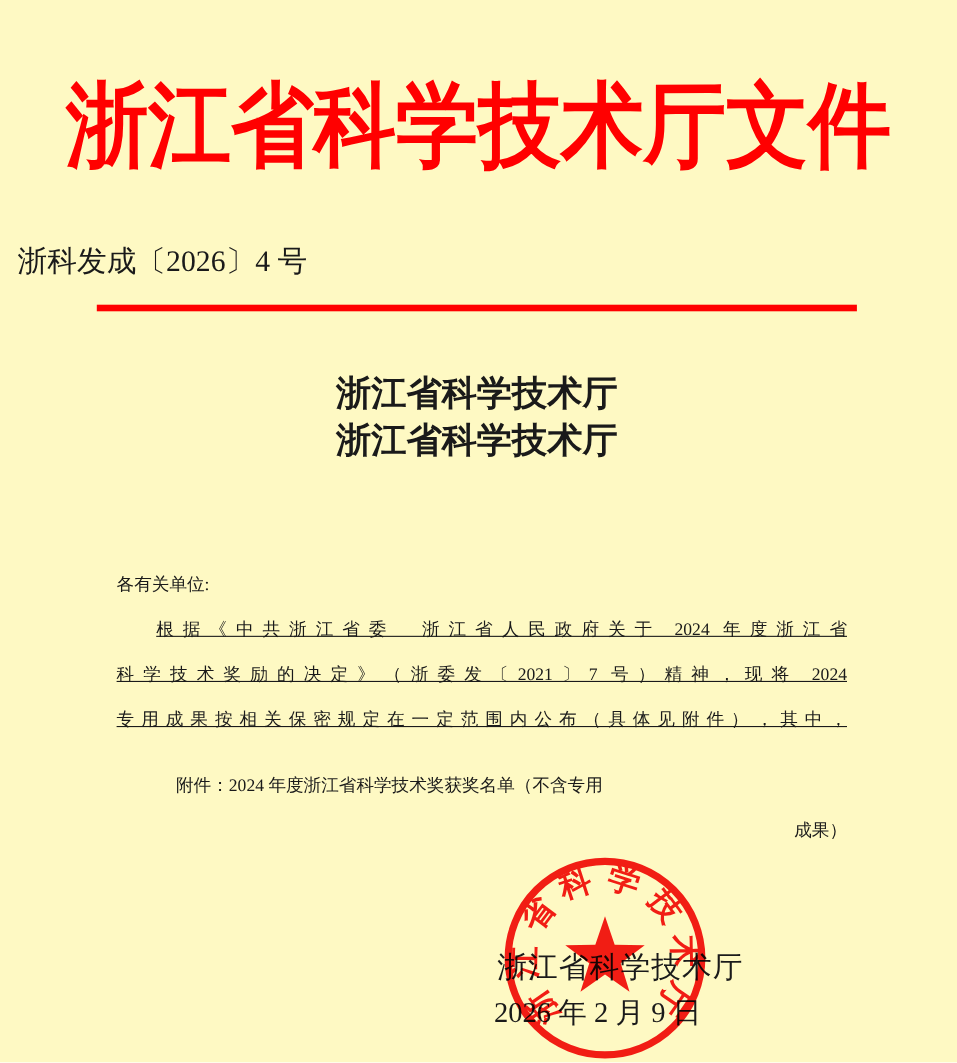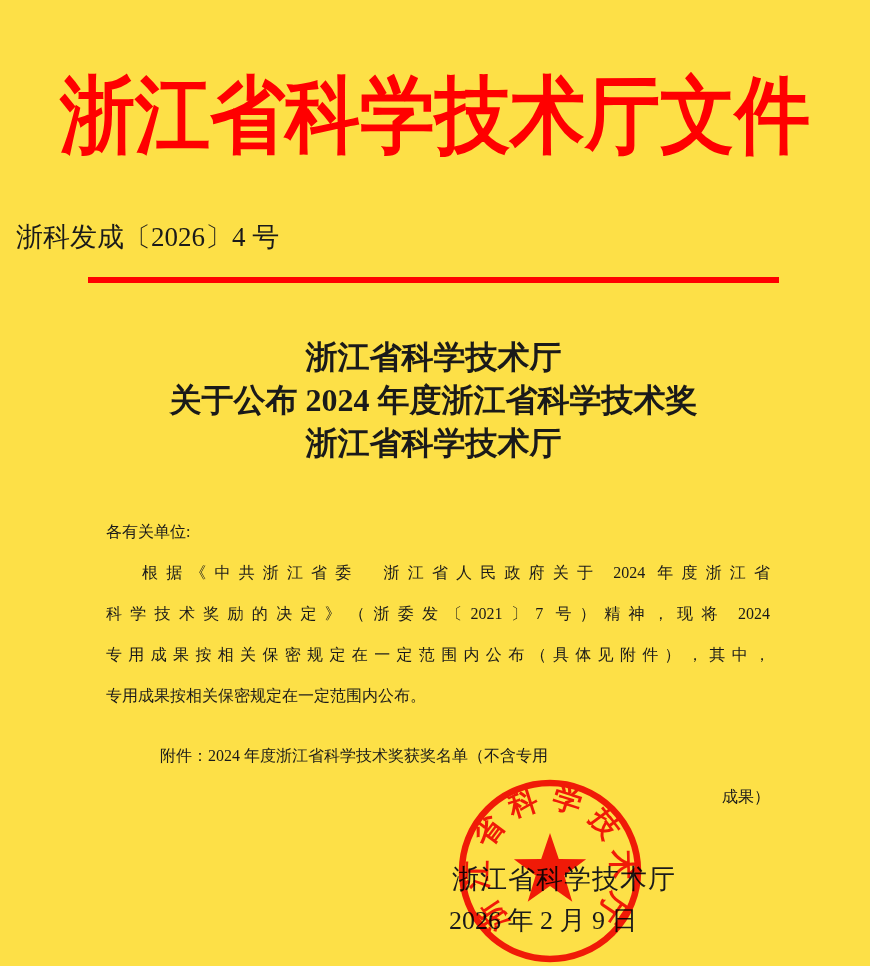--- a/index.html
+++ b/index.html
@@ -1,17 +1,17 @@
 <!DOCTYPE html>
 <html><head>
 <meta charset="utf-8">
 <style>
   html,body { margin:0; padding:0; background:#ffffff; }
   .page {
-    position:relative; width:870px; height:966px; background:#fde047;
+    position:relative; width:870px; height:966px; background:#fef9c3;
     font-family:"Liberation Serif","DejaVu Serif",serif; color:#1a1a1a;
     overflow:hidden;
   }
   .letterhead {
     position:absolute; top:69px; left:0; width:870px; height:94px;
     text-align:center; font-size:75px; line-height:94px; font-weight:bold;
     white-space:nowrap; transform:scaleY(1.12); transform-origin:center;
   }
   .doc-no {
     position:absolute; top:220px; left:16px; width:870px;
@@ -22,21 +22,21 @@
   }
   .doc-title {
     position:absolute; top:336px; left:88px; width:691px;
     text-align:center; font-weight:bold; font-size:32px; line-height:43px;
   }
   .body-text {
     position:absolute; top:511px; left:106px; width:664px;
     font-size:16px; line-height:41px;
   }
   .line { text-align:left; }
-  .jline { text-align:justify; text-align-last:justify; }
+  .jline { text-align:justify; text-align-last:justify;text-decoration:underline; }
   .indent1 { padding-left:36px; }
   .attach { margin-top:19px; }
   .attach .a1 { padding-left:54px; }
   .attach .a2 { padding-left:100px;text-align:right; }
   .sig-org {
     position:absolute; top:859px; left:452px;
     font-size:27px; line-height:40px; letter-spacing:1px; white-space:nowrap;
   }
   .sig-date {
     position:absolute; top:901px; left:449px;
@@ -54,30 +54,28 @@
 <div class="page">
 
   <div class="letterhead" style="color: rgb(255, 0, 0);">浙江省科学技术厅文件</div>
 
   <div class="doc-no">浙科发成〔2026〕4 号</div>
 
   <div class="red-rule" style="background: rgb(255, 0, 0);"></div>
 
   <div class="doc-title">
     <div>浙江省科学技术厅</div>
-    <div>关于公布 2024 年度浙江省科学技术奖</div>
     <div>浙江省科学技术厅</div>
   </div>
 
   <div class="body-text">
     <div class="line">各有关单位:</div>
     <div class="jline indent1">根据《中共浙江省委　浙江省人民政府关于 2024 年度浙江省</div>
     <div class="jline">科学技术奖励的决定》（浙委发〔2021〕7 号）精神，现将 2024</div>
     <div class="jline">专用成果按相关保密规定在一定范围内公布（具体见附件），其中，</div>
-    <div class="line">专用成果按相关保密规定在一定范围内公布。</div>
     <div class="attach">
       <div class="line a1">附件：2024 年度浙江省科学技术奖获奖名单（不含专用</div>
       <div class="line a2">成果）</div>
     </div>
   </div>
 
   <div class="sig-org">浙江省科学技术厅</div>
   <div class="sig-date">2026 年 2 月 9 日</div>
 
   <svg class="seal" viewBox="0 0 200 200">

